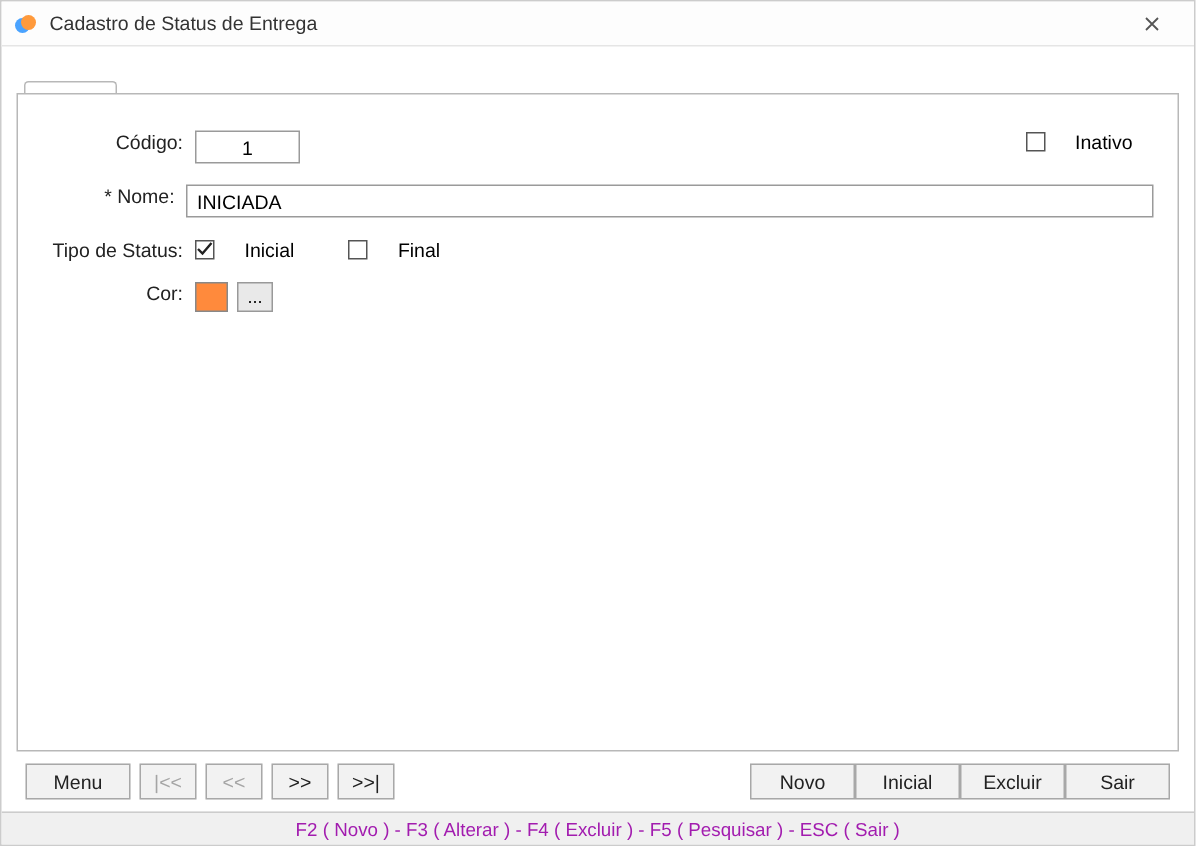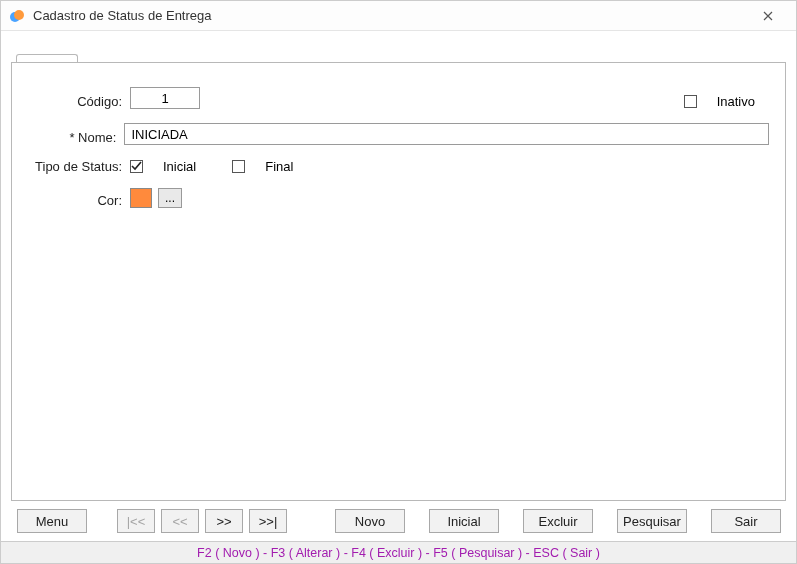--- a/index.html
+++ b/index.html
@@ -57,21 +57,21 @@
   }
   .panel {
     flex: 1;
     border: 1px solid #b8b8b8;
     background: #fff;
     padding: 24px 16px 10px 10px;
     position: relative;
   }
   .form-row {
     display: flex;
-    align-items: flex-end;
+    align-items: flex-start;
     margin-bottom: 14px;
   }
   .lbl {
     width: 108px;
     text-align: right;
     padding-right: 8px;
     color: #222;
   }
   .text-input {
     height: 22px;
@@ -108,21 +108,21 @@
     border: 1px solid #999;
     background: #e9e9e9;
     display: flex; align-items: center; justify-content: center;
     cursor: pointer;
     font-size: 12px;
   }
   .bottom-bar {
     display: flex;
     align-items: center;
     padding: 8px 6px 8px 6px;
-    gap: 24px;
+    gap: 0;
   }
   .btn {
     height: 24px;
     min-width: 70px;
     padding: 0 10px;
     border: 1px solid #a8a8a8;
     background: #f2f2f2;
     display: inline-flex;
     align-items: center;
     justify-content: center;
@@ -212,18 +212,17 @@
     <div class="nav-group">
       <div class="btn nav-btn disabled">|&lt;&lt;</div>
       <div class="btn nav-btn disabled">&lt;&lt;</div>
       <div class="btn nav-btn">&gt;&gt;</div>
       <div class="btn nav-btn">&gt;&gt;|</div>
     </div>
     <div class="spacer"></div>
     <div class="btn">Novo</div>
     <div class="btn">Inicial</div>
     <div class="btn">Excluir</div>
-    <div class="btn">Pesquisar</div>
     <div class="btn">Sair</div>
   </div>
 </div>
 
 <div class="status-strip">F2 ( Novo )  -  F3 ( Alterar )  -  F4 ( Excluir )  -  F5 ( Pesquisar )  -  ESC ( Sair )</div>
 
 </body></html>

